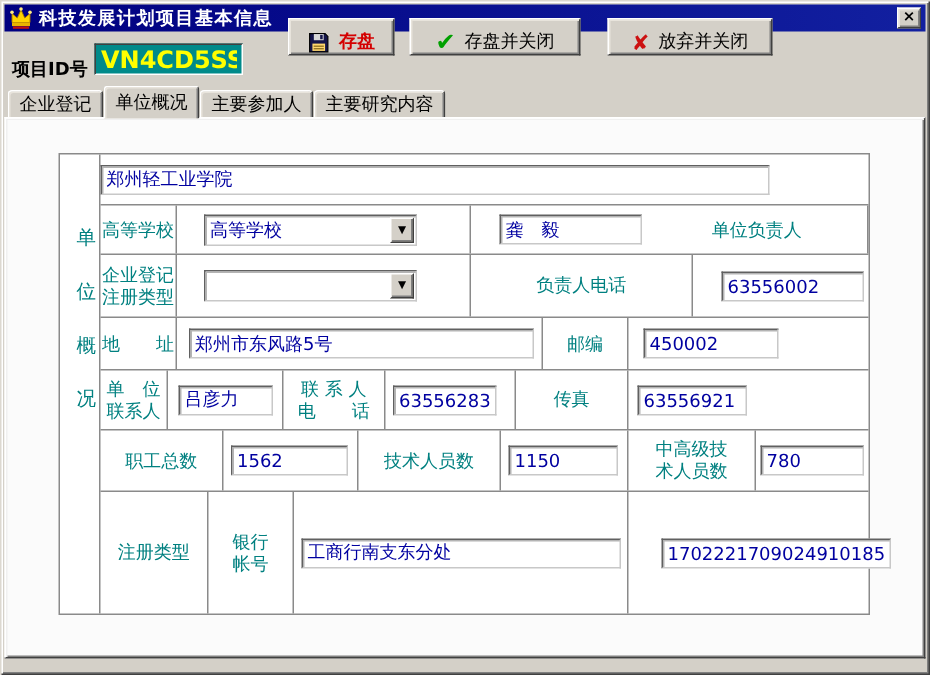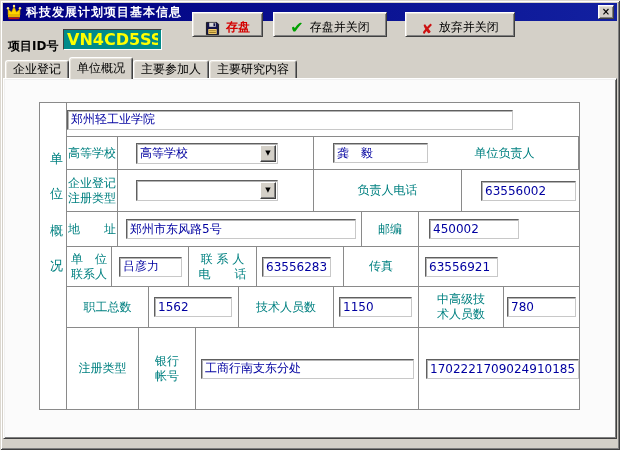--- a/index.html
+++ b/index.html
@@ -247,21 +247,21 @@
               <div class="lbl">注册类型</div>
             </div>
           <div class="cell lc" style="width:57px">
               <div class="lbl">银行
 帐号</div>
             </div>
           <div class="cell" style="width:223px">
               <input class="tb" style="margin-left: 5px; width: 213px;" value="工商行南支东分处">
             </div>
           <div class="cell last" style="width:160px">
-              <input class="tb" style="margin-left: 7px; width: 153px;" value="1702221709024910185">
+              <input class="tb" style="margin-left: 22px; width: 153px;" value="1702221709024910185">
             </div>
         </div>
 
       </div>
     </div>
   </div>
 
 </div>
 
 </body></html>

